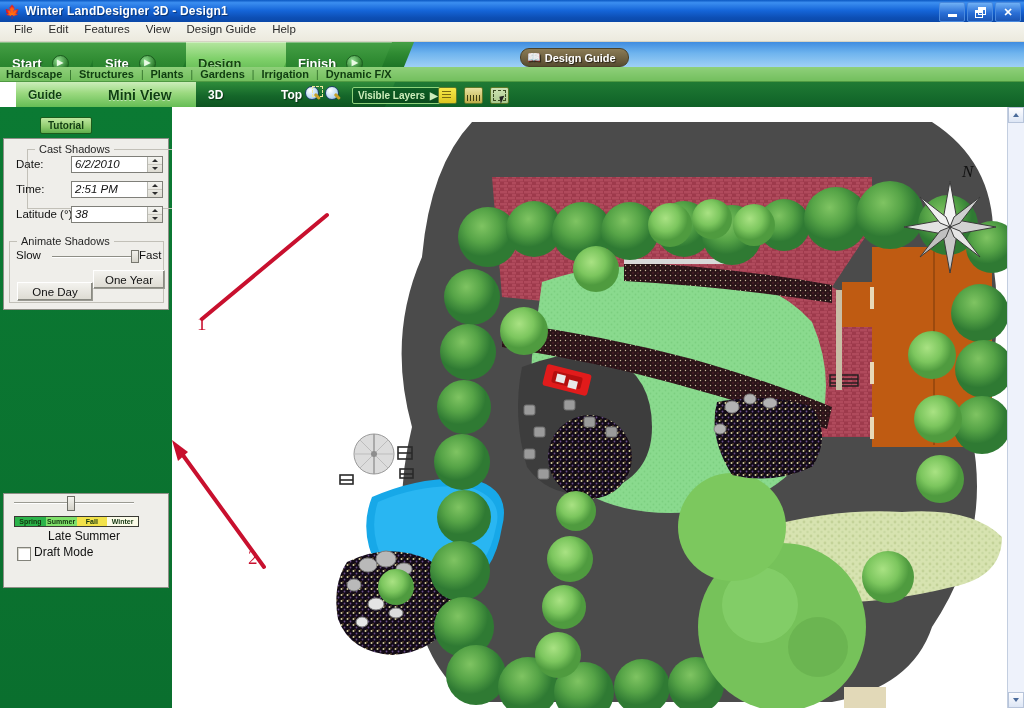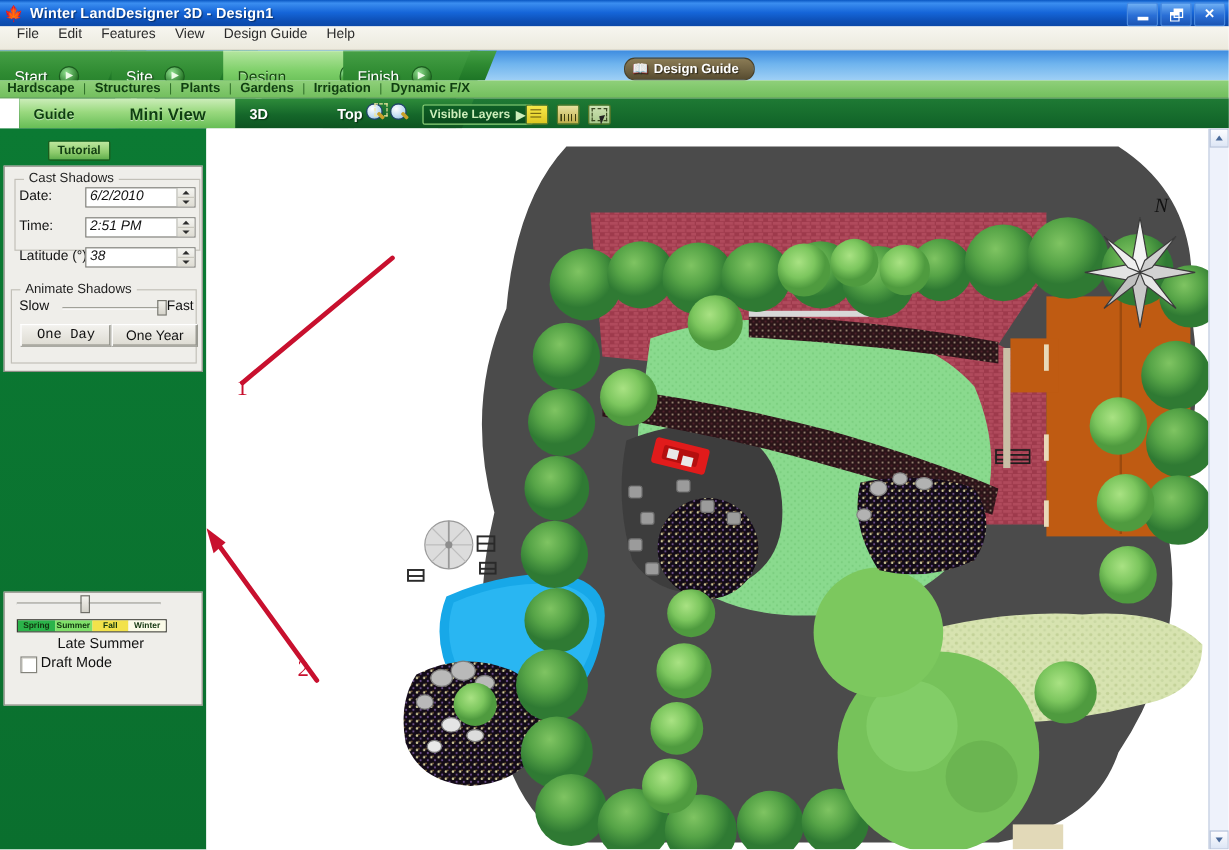--- a/index.html
+++ b/index.html
@@ -57,21 +57,21 @@
   
   .phasebar{
     position:absolute;left:0;top:42px;width:1024px;height:25px;
     background:linear-gradient(to bottom,#3e8ce0 0%,#6fb4ee 45%,#9fd0f5 100%);
     overflow:hidden;
   }
   .phase{
     position:absolute;top:0;height:42px;
     display:flex;align-items:center;
     background:linear-gradient(to bottom,#46a046 0%,#2f8b32 45%,#1d7526 100%);
-    color:#ffffff;font-weight:normal;font-size:13px;
+    color:#ffffff;font-weight:bold;font-size:13px;
     padding-left:12px;padding-right:6px;
     box-shadow:inset 0 1px 0 rgba(255,255,255,.35);
   }
   .phase .ptext{text-shadow:1px 1px 1px rgba(0,0,0,.5);white-space:nowrap;}
   .phase.active{
     background:linear-gradient(to bottom,#b5e6a0 0%,#7fd06a 40%,#4aa83f 100%);
     color:#0d3d12;
     gap:35px;
   }
   .phase.active .ptext{text-shadow:0 1px 0 rgba(255,255,255,.55);color:#14460f;}
@@ -408,21 +408,21 @@
     <span class="tool-ico select" style="position:absolute;left:474px;top:5px;"></span>
   </div>
 
   <div class="sidebar">
     <div class="tutorial-tab">
       <span>Tutorial</span>
     </div>
 
     <div class="panel p1">
 
-      <div class="group" style="left:8px;top:10px;width:155px;height:60px;">
+      <div class="group" style="left:23px;top:10px;width:155px;height:60px;">
         <span class="glabel">Cast Shadows</span>
       </div>
       <div class="frow" style="left:12px;top:19px;">
         <span class="flabel">Date:</span>
       </div>
       <div class="spin" style="position:absolute;left:67px;top:17px;width:92px;">
         <span class="val">6/2/2010</span>
         <span class="arrows">
             <span class="ar up"></span>
             <span class="ar dn"></span>
@@ -455,21 +455,21 @@
         <span class="glabel">Animate Shadows</span>
       </div>
       <div class="frow" style="left:12px;top:110px;">
         <span class="flabel">Slow</span>
       </div>
       <div class="trackline" style="left:48px;top:117px;width:84px;"></div>
       <div class="thumb" style="left:127px;top:111px;"></div>
       <div class="frow" style="left:135px;top:110px;">
         <span class="flabel">Fast</span>
       </div>
-      <div class="btn95" style="position:absolute;left:13px;top:131px;width:76px;height:19px;font-family:Liberation Mono, monospace;">
+      <div class="btn95" style="position:absolute;left:13px;top:143px;width:76px;height:19px;">
         <span>One Day</span>
       </div>
       <div class="btn95" style="position:absolute;left:89px;top:131px;width:72px;height:19px;">
         <span>One Year</span>
       </div>
     </div>
 
 
     <div class="panel p3">
       <div class="season-track"></div>

